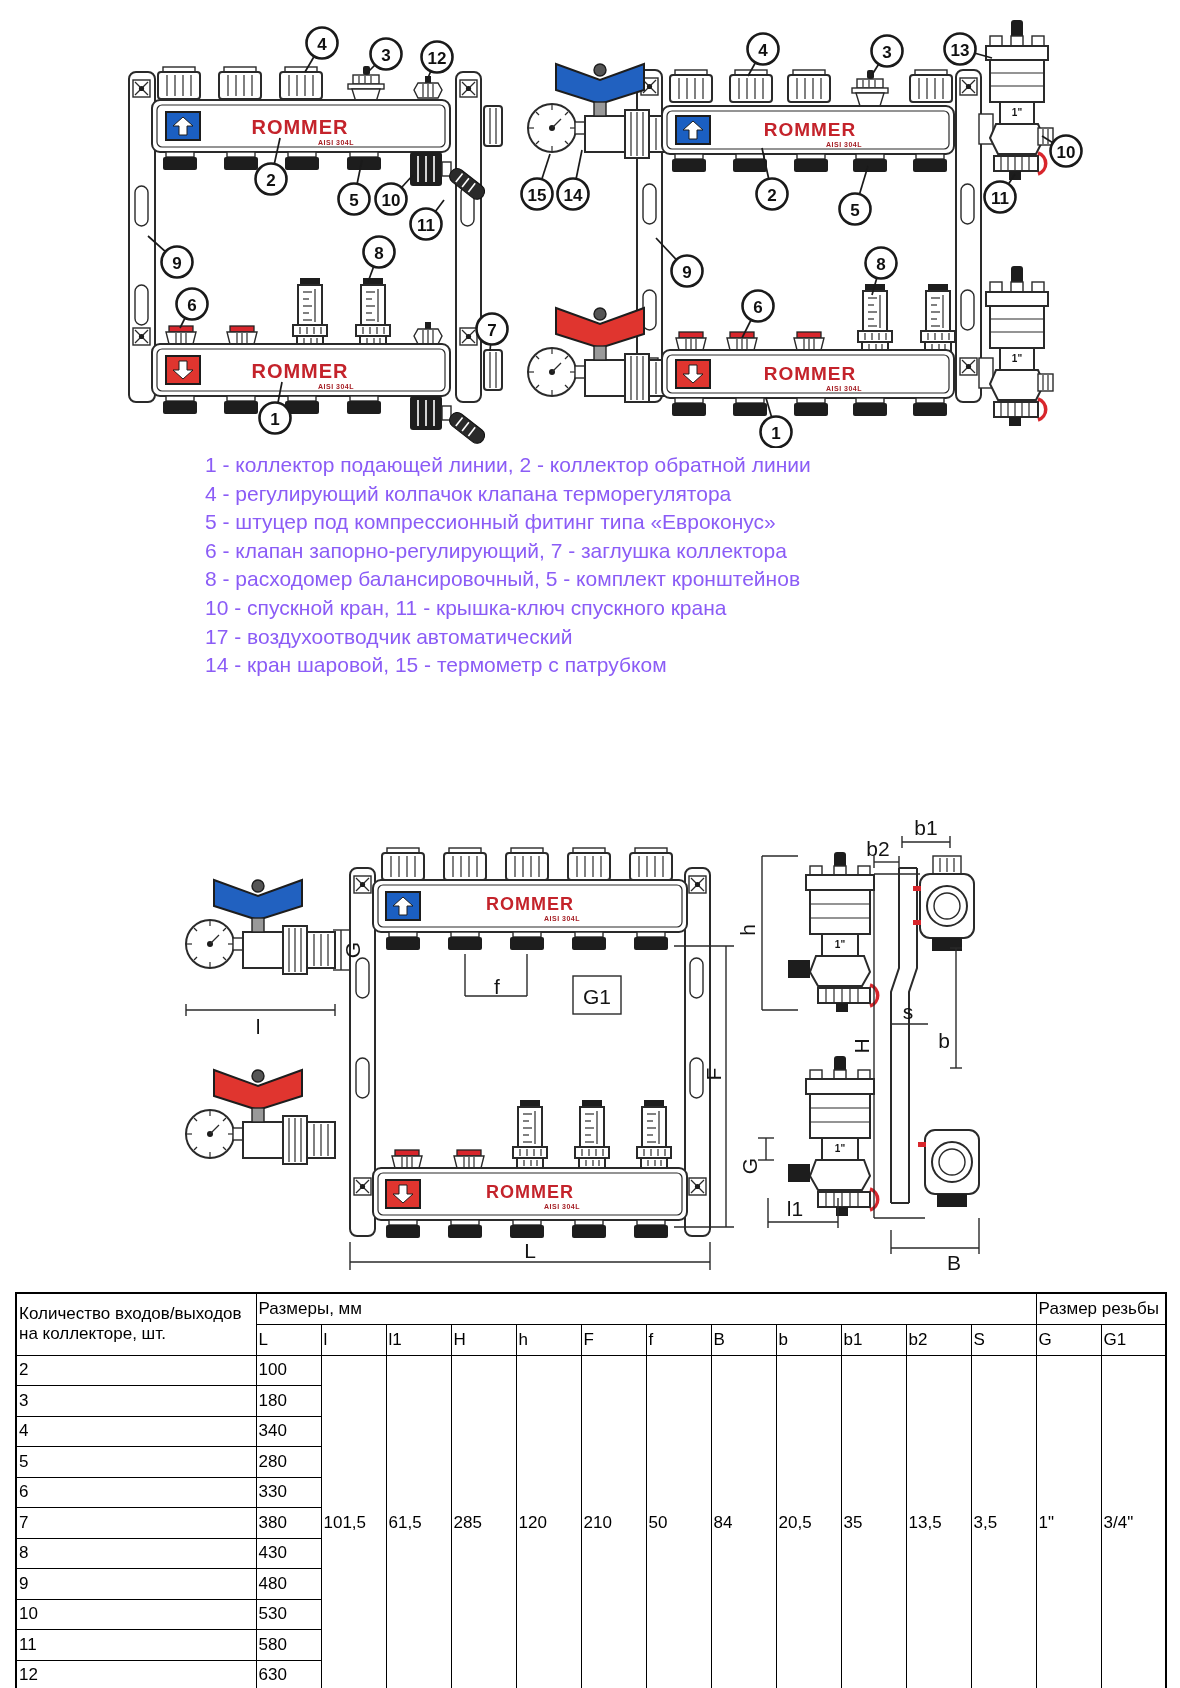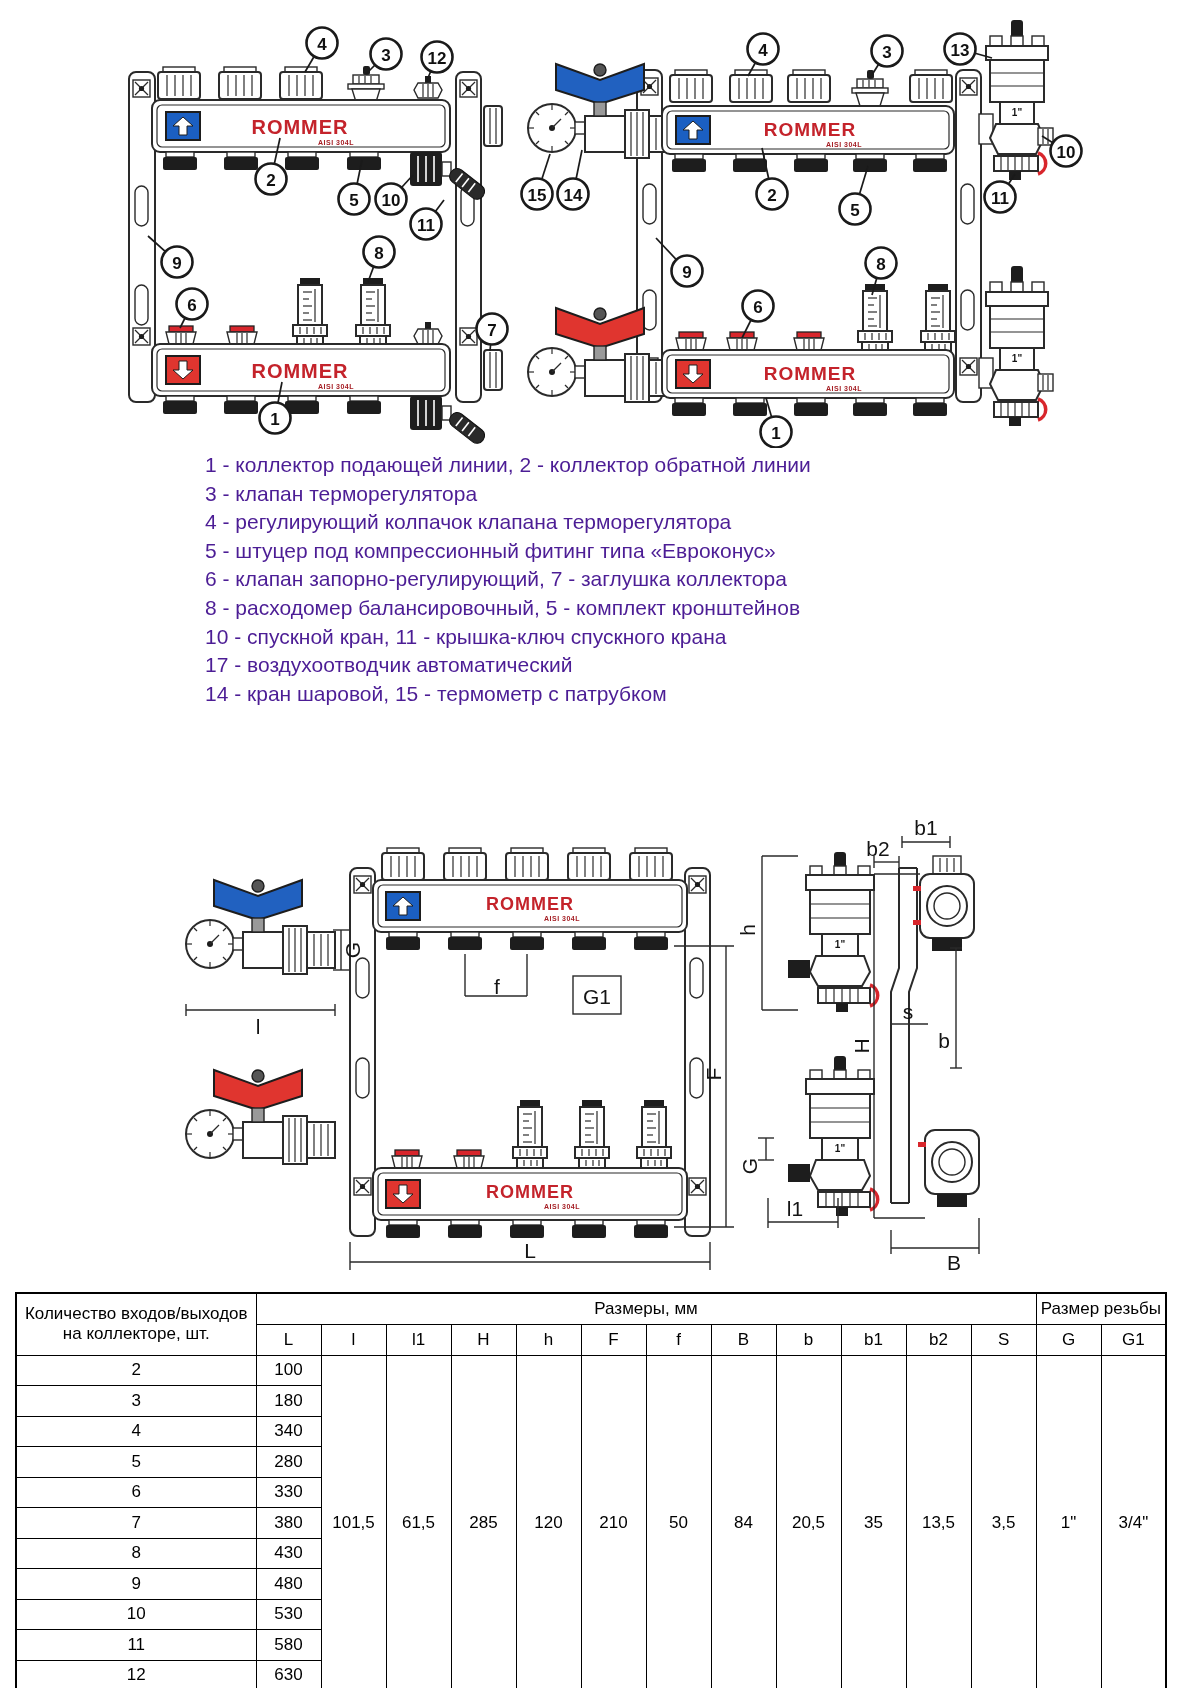--- a/index.html
+++ b/index.html
@@ -17,24 +17,24 @@
   .dim{stroke:#2a2a2a;stroke-width:1.4;fill:none;}
   .redarc{fill:none;stroke:#d8262c;stroke-width:3.5;}
   .c-line{stroke:#1a1a1a;stroke-width:1.7;fill:none;}
   .c-circ{fill:#fff;stroke:#1a1a1a;stroke-width:2.6;}
   .c-num{font-size:17px;font-weight:bold;fill:#101010;text-anchor:middle;dominant-baseline:central;}
   .dim-label{font-size:21px;fill:#141414;text-anchor:middle;dominant-baseline:central;}
   .logo{font-weight:bold;letter-spacing:1px;fill:#c4232b;text-anchor:middle;}
   .logosub{font-weight:bold;fill:#a51e24;text-anchor:middle;font-size:7px;letter-spacing:0.5px;}
   .vsize{font-size:10px;font-weight:bold;fill:#141414;text-anchor:middle;}
   
-  .legend{position:absolute;left:205px;top:451px;font-size:21px;line-height:28.6px;color:#4c1d95;}
+  .legend{position:absolute;left:205px;top:451px;font-size:21px;line-height:28.6px;color:#8b5cf6;}
   
   table.dimtab{position:absolute;left:15px;top:1292px;width:1150px;border-collapse:collapse;table-layout:fixed;border:2px solid #000;}
-  table.dimtab th,table.dimtab td{border:1.6px solid #000;text-align:center;vertical-align:middle;font-size:17px;font-weight:normal;color:#000;padding:0 2px;}
+  table.dimtab th,table.dimtab td{border:1.6px solid #000;text-align:left;vertical-align:middle;font-size:17px;font-weight:normal;color:#000;padding:0 2px;}
   table.dimtab thead tr{height:31px;}
   table.dimtab tbody tr{height:30.5px;}
 </style>
 </head>
 <body>
 
 <svg width="0" height="0">
 <defs>
   <g id="sym-cap">
     <rect x="5" y="0" width="32" height="6" class="s1"></rect>
@@ -379,21 +379,20 @@
       <circle cx="520" cy="189" r="15.5" class="c-circ"></circle>
       <text x="520" y="190" class="c-num">11</text>
       <line x1="296" y1="424" x2="286" y2="390" class="c-line"></line>
       <circle cx="296" cy="424" r="15.5" class="c-circ"></circle>
       <text x="296" y="425" class="c-num">1</text>
     </g>
 </svg>
 
 <div class="legend">
   <div>1 - коллектор подающей линии, 2 - коллектор обратной линии</div>
-  <div>3 - клапан терморегулятора</div>
   <div>4 - регулирующий колпачок клапана терморегулятора</div>
   <div>5 - штуцер под компрессионный фитинг типа «Евроконус»</div>
   <div>6 - клапан запорно-регулирующий, 7 - заглушка коллектора</div>
   <div>8 - расходомер балансировочный, 5 - комплект кронштейнов</div>
   <div>10 - спускной кран, 11 - крышка-ключ спускного крана</div>
   <div>17 - воздухоотводчик автоматический</div>
   <div>14 - кран шаровой, 15 - термометр с патрубком</div>
 </div>
 
 <svg class="abs" style="left:130px;top:778px" width="1010" height="505" viewBox="0 0 1010 505">

